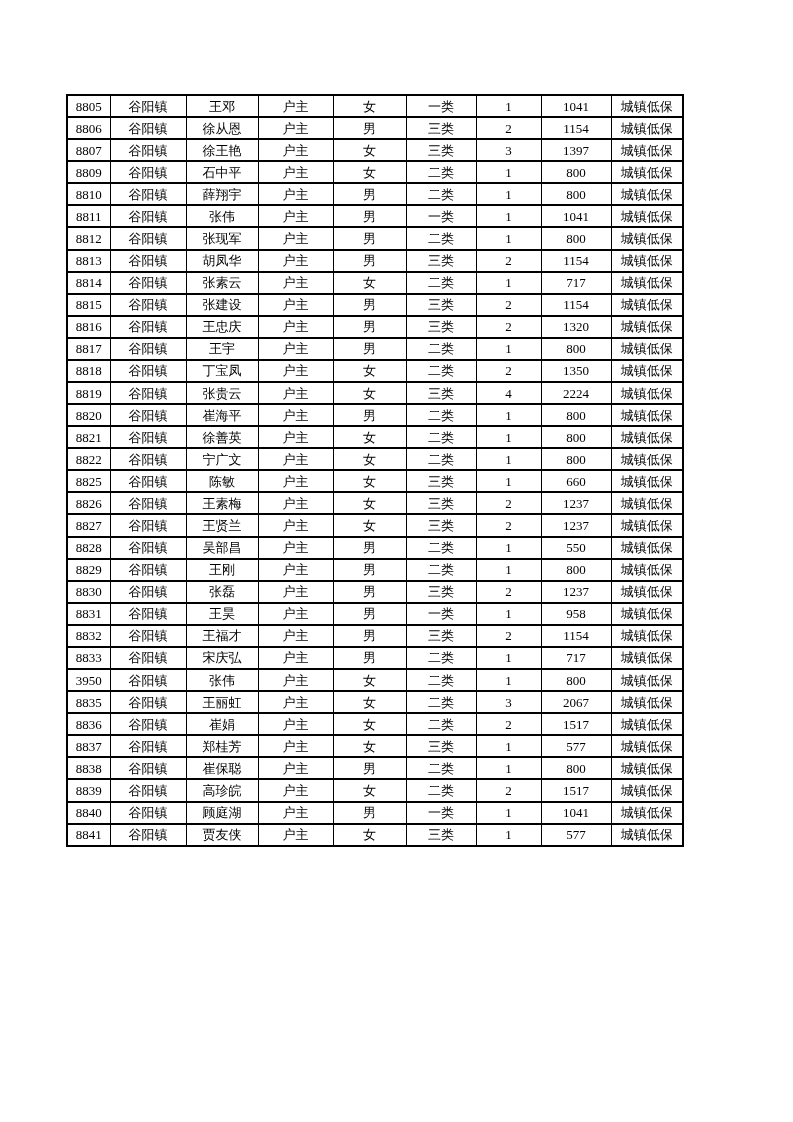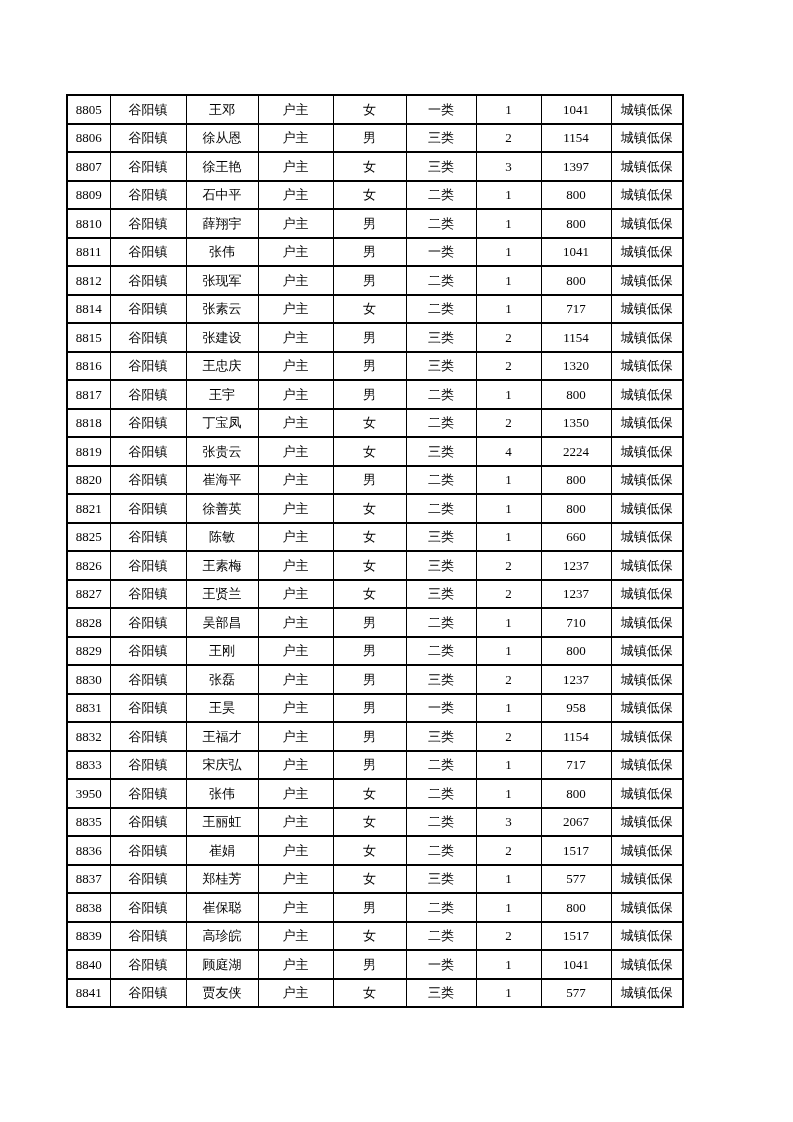--- a/index.html
+++ b/index.html
@@ -14,21 +14,21 @@
     background: #ffffff;
     overflow: hidden;
     font-family: "Liberation Serif", "DejaVu Serif", serif;
     color: #000000;
   }
   table.benefits {
     position: absolute;
     left: 66px;
     top: 94px;
     width: 616px;
-    height: 914px;
+    height: 753px;
     border-collapse: collapse;
     table-layout: fixed;
     border: 2px solid #000000;
   }
   table.benefits td {
     border-left: 1px solid #000000;
     border-right: 1px solid #000000;
     border-top: 2px solid #000000;
     border-bottom: 2px solid #000000;
     text-align: center;
@@ -129,20 +129,31 @@
           <td>谷阳镇</td>
           <td>张现军</td>
           <td>户主</td>
           <td>男</td>
           <td>二类</td>
           <td>1</td>
           <td>800</td>
           <td>城镇低保</td>
         </tr>
         <tr>
+          <td>8813</td>
+          <td>谷阳镇</td>
+          <td>胡凤华</td>
+          <td>户主</td>
+          <td>男</td>
+          <td>三类</td>
+          <td>2</td>
+          <td>1154</td>
+          <td>城镇低保</td>
+        </tr>
+        <tr>
           <td>8814</td>
           <td>谷阳镇</td>
           <td>张素云</td>
           <td>户主</td>
           <td>女</td>
           <td>二类</td>
           <td>1</td>
           <td>717</td>
           <td>城镇低保</td>
         </tr>
@@ -217,20 +228,31 @@
           <td>谷阳镇</td>
           <td>徐善英</td>
           <td>户主</td>
           <td>女</td>
           <td>二类</td>
           <td>1</td>
           <td>800</td>
           <td>城镇低保</td>
         </tr>
         <tr>
+          <td>8822</td>
+          <td>谷阳镇</td>
+          <td>宁广文</td>
+          <td>户主</td>
+          <td>女</td>
+          <td>二类</td>
+          <td>1</td>
+          <td>800</td>
+          <td>城镇低保</td>
+        </tr>
+        <tr>
           <td>8825</td>
           <td>谷阳镇</td>
           <td>陈敏</td>
           <td>户主</td>
           <td>女</td>
           <td>三类</td>
           <td>1</td>
           <td>660</td>
           <td>城镇低保</td>
         </tr>
@@ -257,21 +279,21 @@
           <td>城镇低保</td>
         </tr>
         <tr>
           <td>8828</td>
           <td>谷阳镇</td>
           <td>吴部昌</td>
           <td>户主</td>
           <td>男</td>
           <td>二类</td>
           <td>1</td>
-          <td>710</td>
+          <td>550</td>
           <td>城镇低保</td>
         </tr>
         <tr>
           <td>8829</td>
           <td>谷阳镇</td>
           <td>王刚</td>
           <td>户主</td>
           <td>男</td>
           <td>二类</td>
           <td>1</td>

